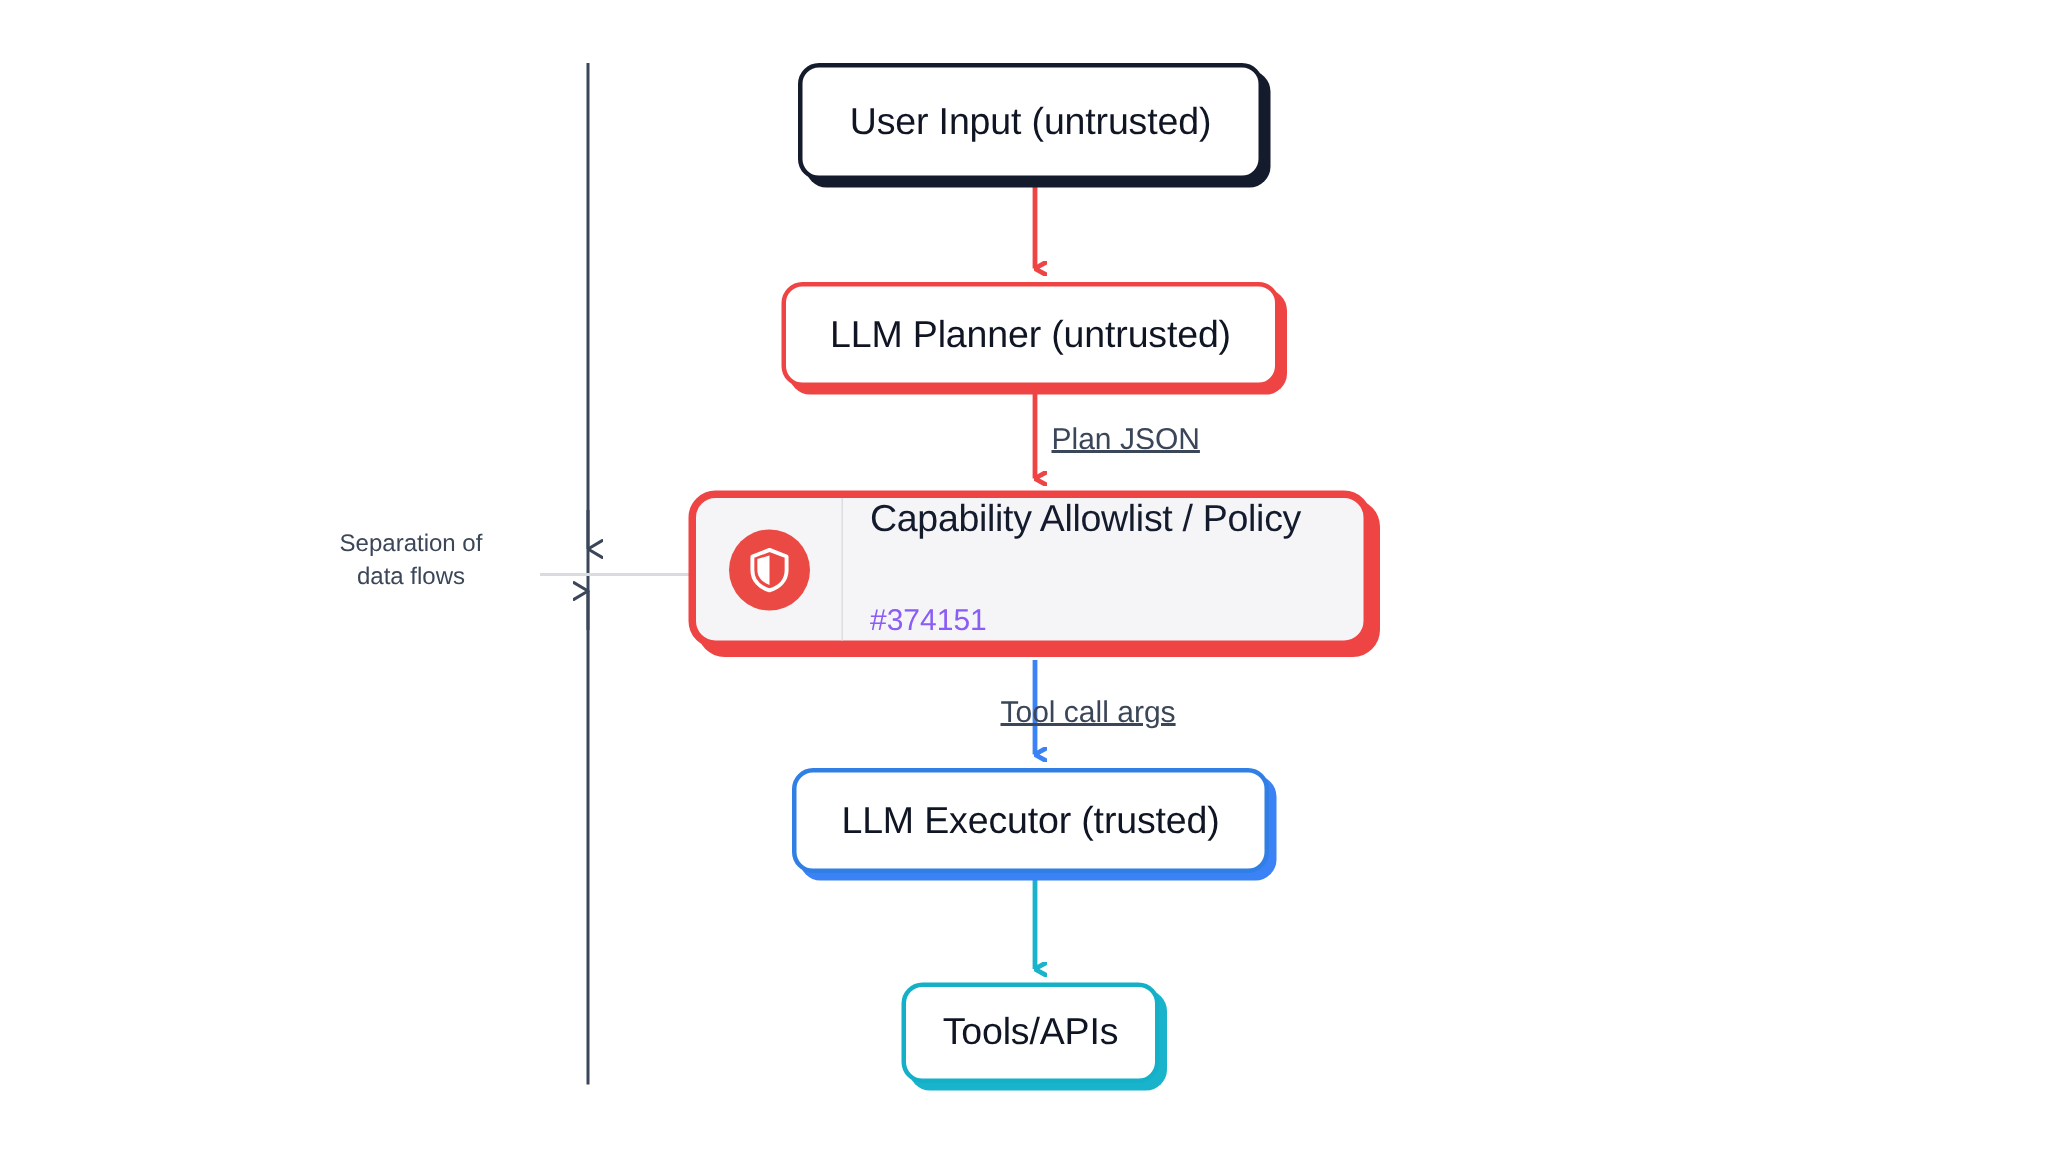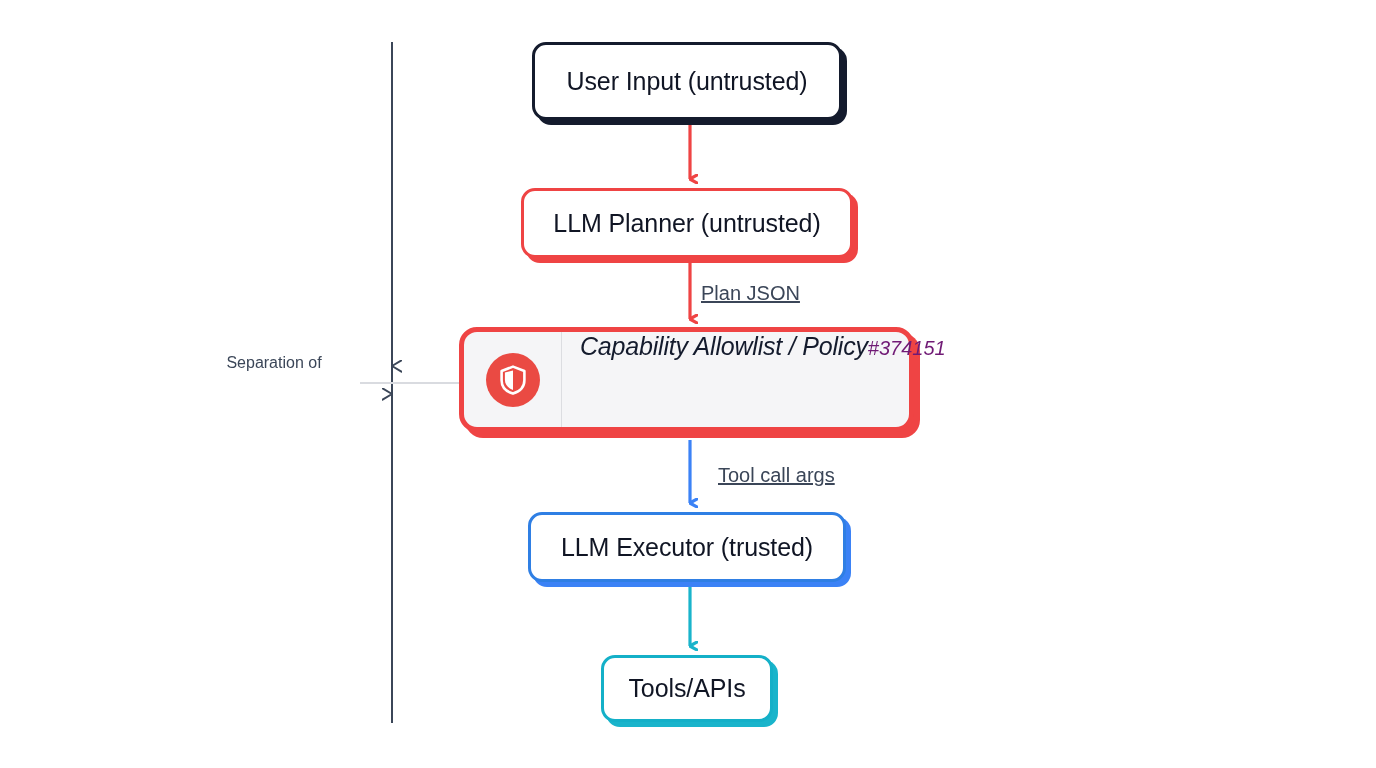--- a/index.html
+++ b/index.html
@@ -120,51 +120,50 @@
     height: 54px;
     border-radius: 50%;
     background: #ea4a43;
     display: flex;
     align-items: center;
     justify-content: center;
   }
   .card-text-cell {
     flex: 1 1 auto;
     display: flex;
-    flex-direction: row;
-    justify-content: flex-end;
+    flex-direction: column;
+    justify-content: space-between;
     padding-left: 18px;
-    font-style: italic;
   }
   .card-title {
     font-size: 25px;
     color: #141b2d;
     line-height: 1.15;
     letter-spacing: -0.2px;
     white-space: nowrap;
   }
   .card-subtitle {
     font-size: 20px;
-    color: #701a75;
+    color: #8b5cf6;
     line-height: 1.3;
     margin-top: 3px;
     white-space: nowrap;
   }
 
   
   .edge-label {
     position: absolute;
     font-size: 20px;
     color: #3b4658;
     white-space: nowrap;
     z-index: 7;
     text-decoration: underline;
   }
   #edge-label-plan-json  { left: 701px; top: 282px; }
-  #edge-label-tool-args  { left: 718px; top: 464px; }
+  #edge-label-tool-args  { left: 667px; top: 464px; }
 
   
   #separation-annotation {
     position: absolute;
     left: 176px;
     top: 352px;
     width: 196px;
     text-align: center;
     z-index: 7;
   }
@@ -248,15 +247,16 @@
   <div class="node teal" id="node-tools-apis">
     <span class="node-label">Tools/APIs</span>
   </div>
 
   <div class="edge-label" id="edge-label-plan-json">Plan JSON</div>
 
   <div class="edge-label" id="edge-label-tool-args">Tool call args</div>
 
   <div id="separation-annotation">
     <div class="sep-line">Separation of</div>
+    <div class="sep-line">data flows</div>
   </div>
 
 </div>
 
 </body></html>

